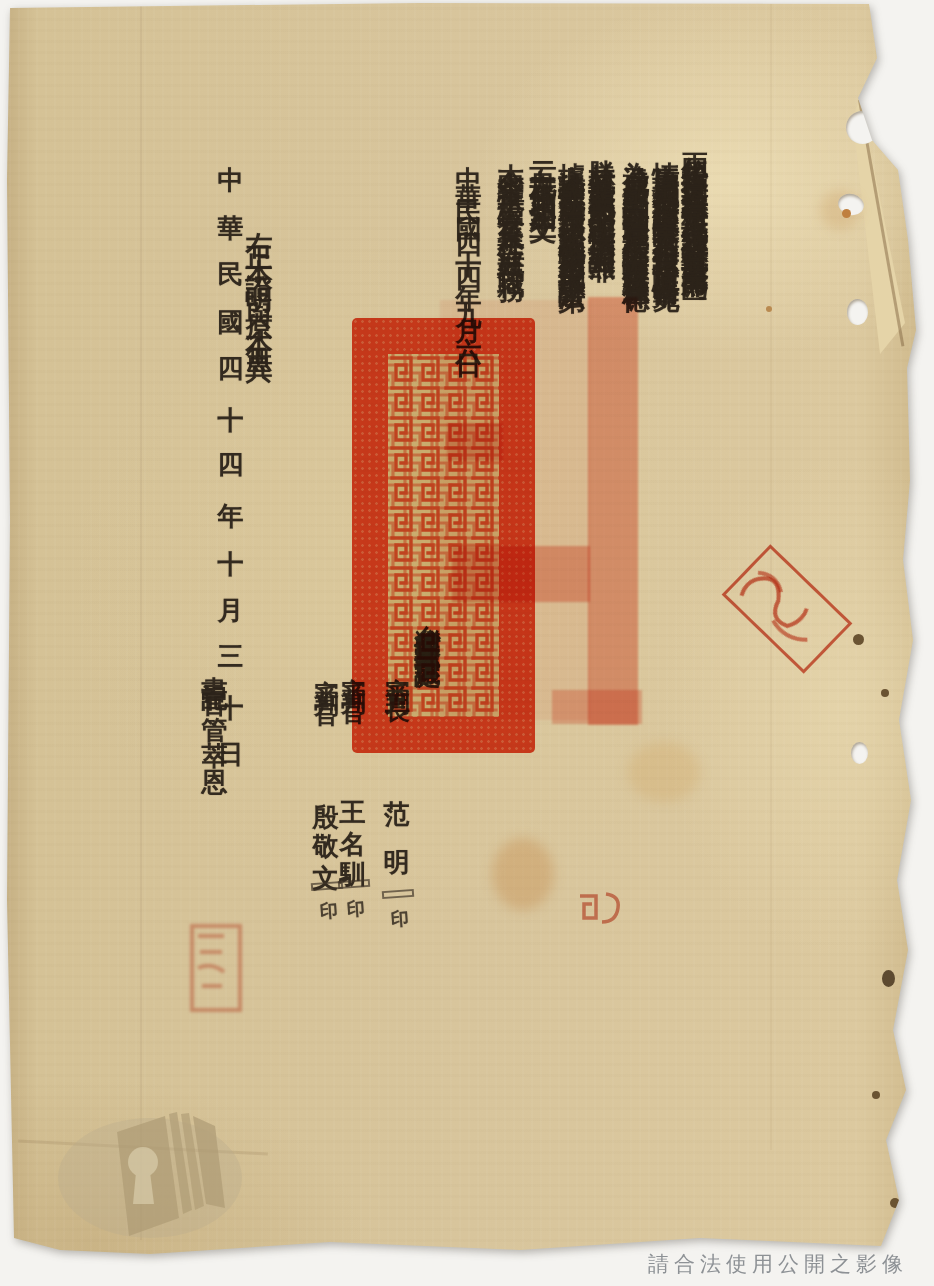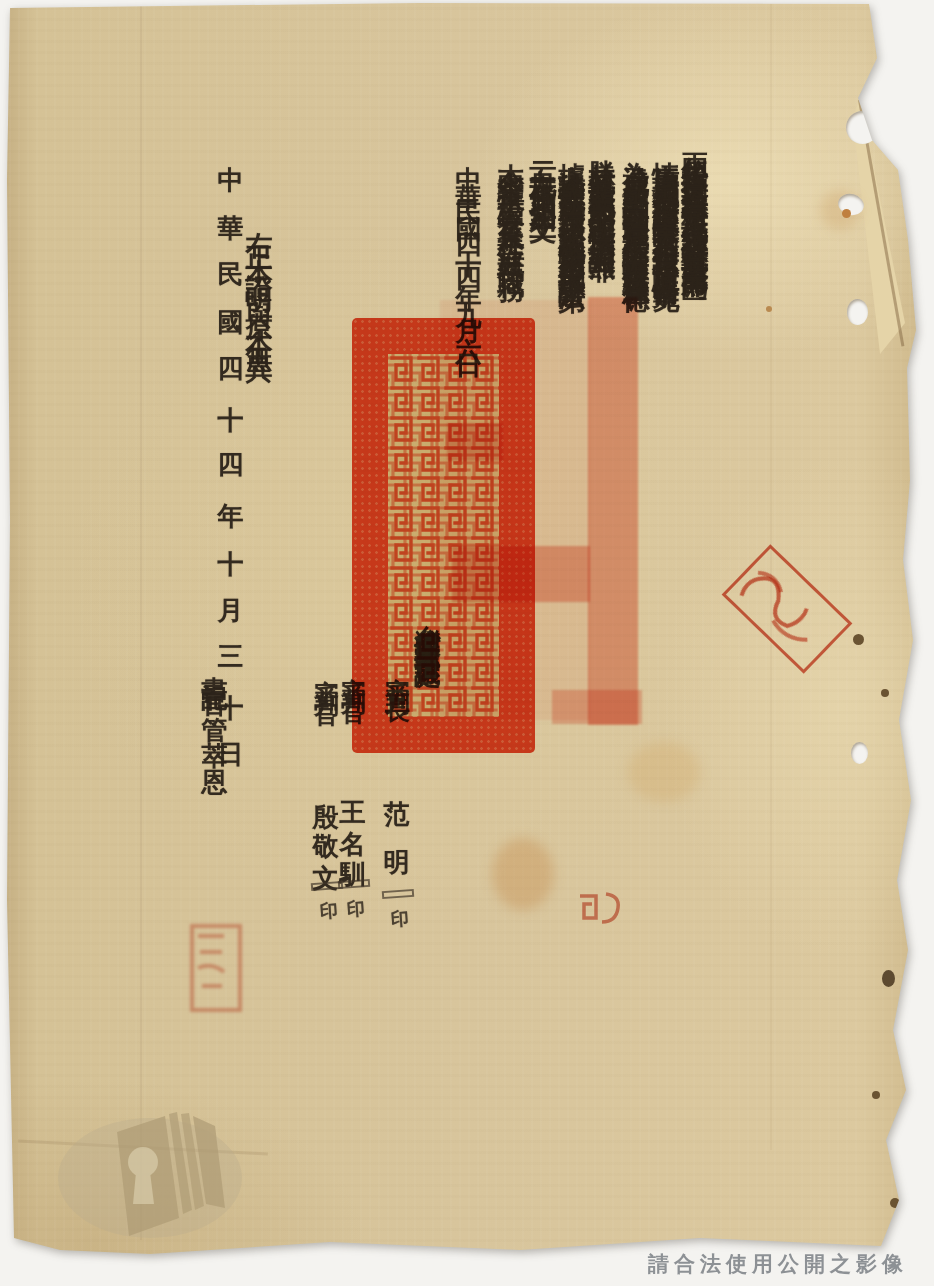--- a/index.html
+++ b/index.html
@@ -62,21 +62,21 @@
         border:3px solid rgba(205,55,28,.75);transform:rotate(-46deg);filter:blur(.6px);}
   .clerk-stamp{position:absolute;left:190px;top:924px;width:44px;height:80px;
         border:4px solid rgba(210,70,45,.4);filter:blur(1.4px);}
   .review-stamp{position:absolute;left:574px;top:886px;width:56px;height:42px;filter:blur(.7px);}
   
   .hole{position:absolute;background:#f4f3f0;border-radius:50%;
         box-shadow:inset 1px 2px 3px rgba(90,70,40,.45);}
   .spot{position:absolute;border-radius:50%;}
   .stain{position:absolute;border-radius:50%;filter:blur(6px);}
   .wm-text{position:absolute;left:648px;top:1250px;font-size:21px;letter-spacing:5px;
-        color:#8d9195;font-family:"DejaVu Serif",serif;font-weight:bold;}
+        color:#8d9195;font-family:"DejaVu Serif",serif;}
   .logo{position:absolute;left:55px;top:1100px;opacity:.85;}
 </style>
 </head>
 <body>
 
 <div class="canvas">
   <div class="paper-wrap">
     <div class="paper">
       <div class="grain"></div>
 

